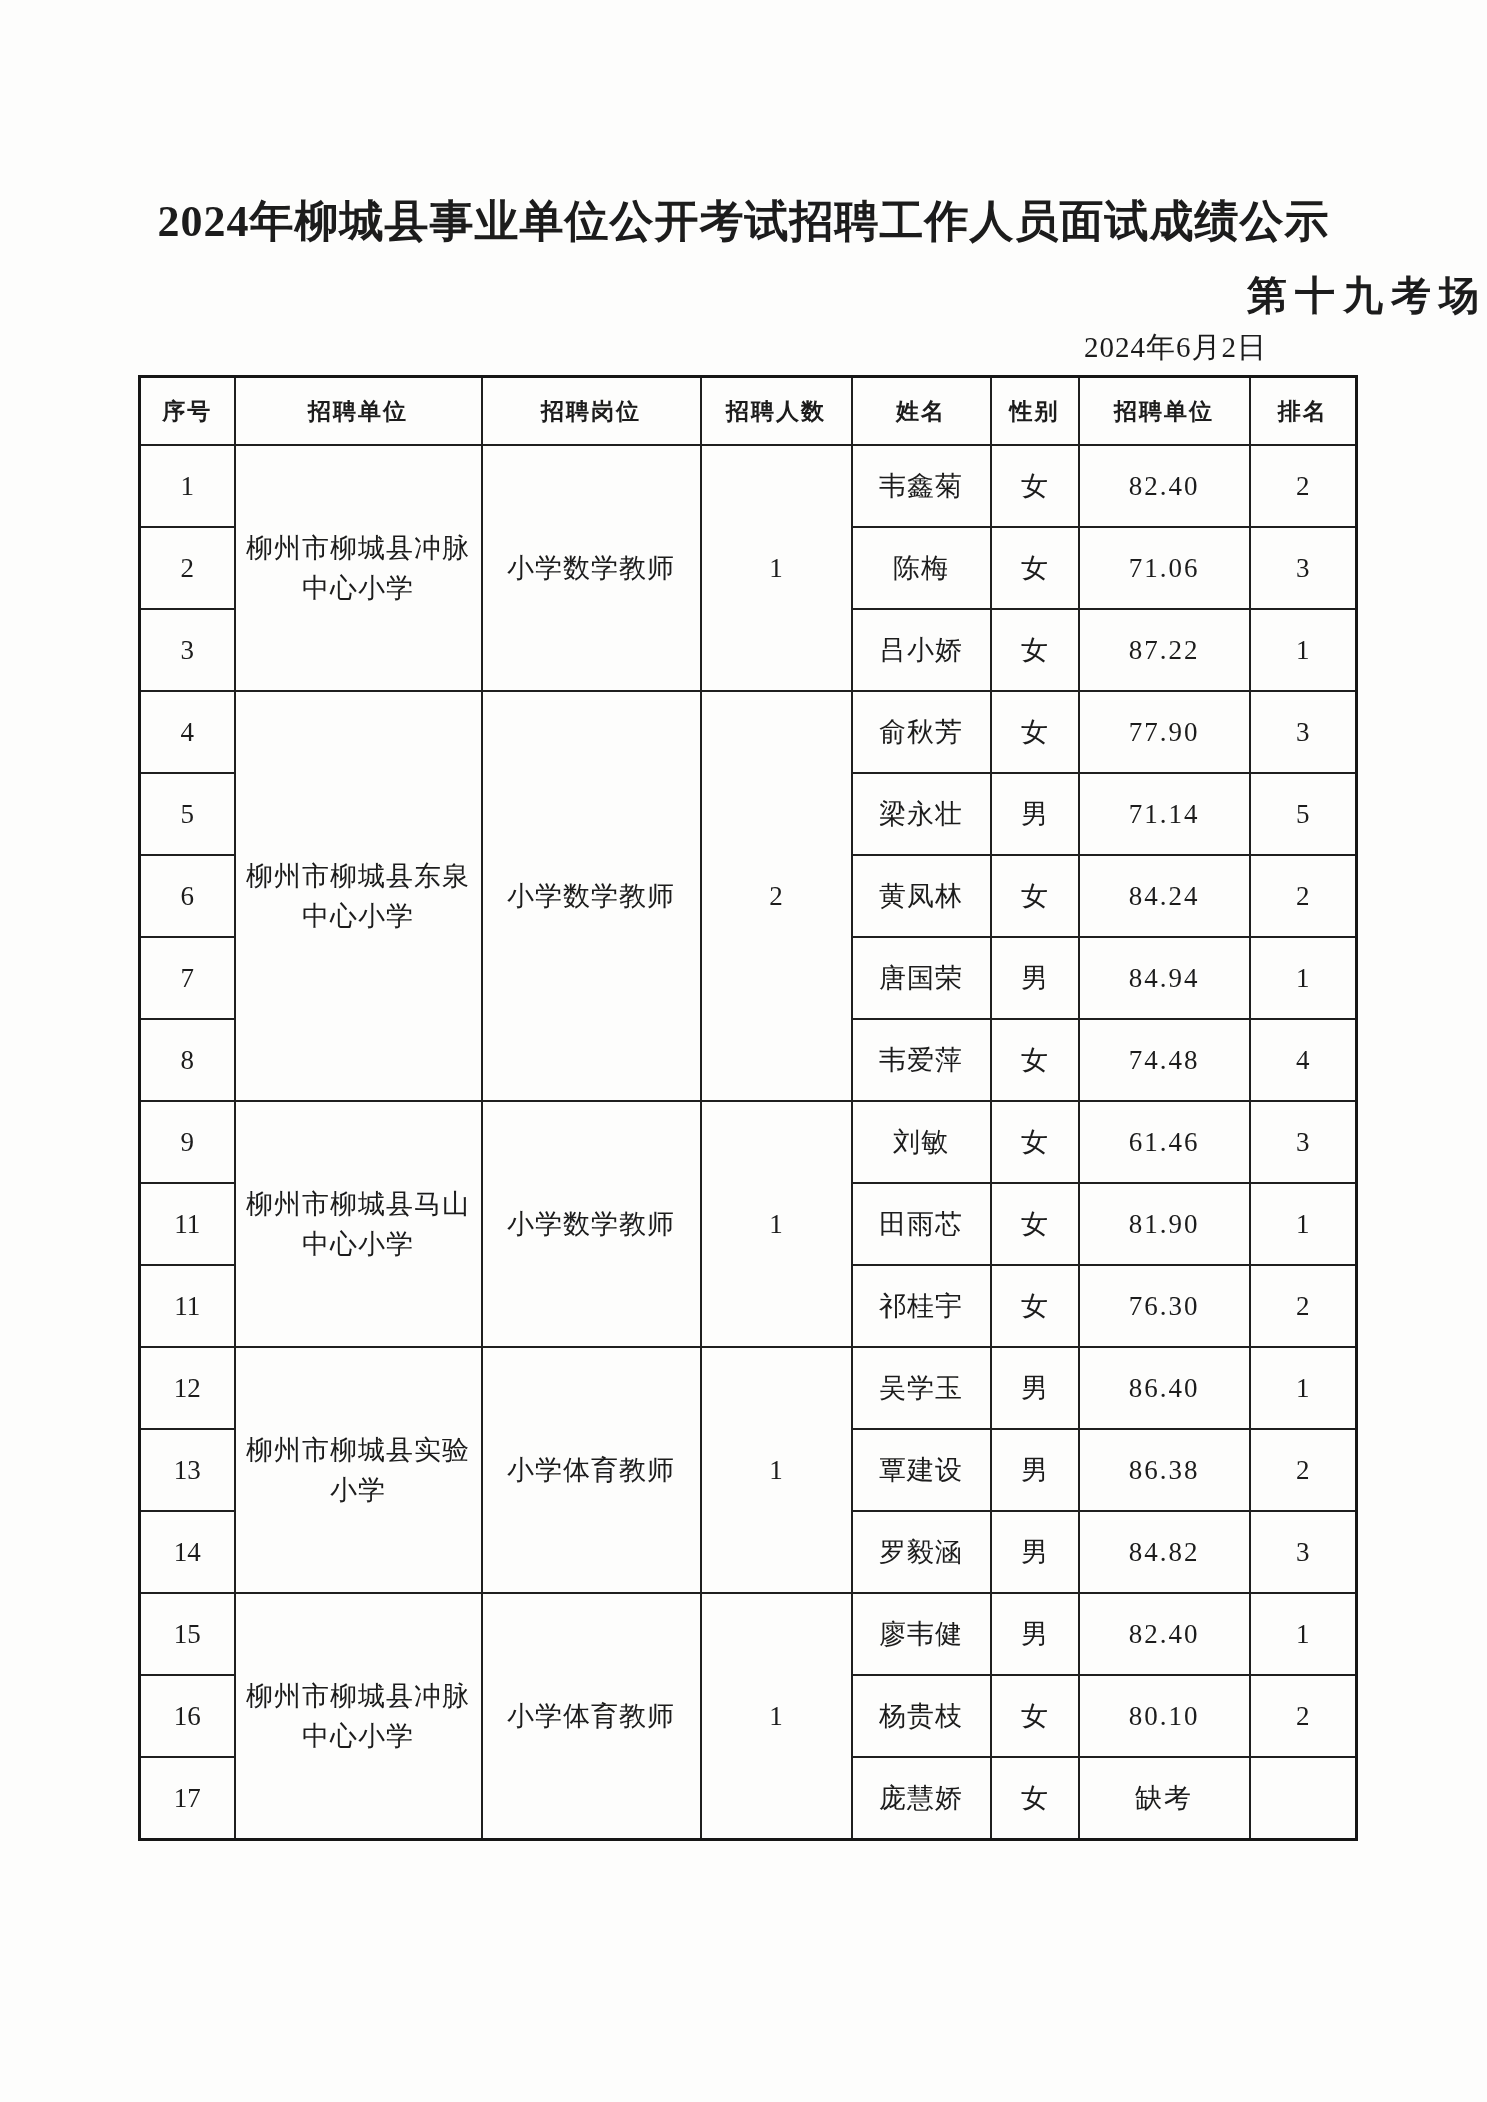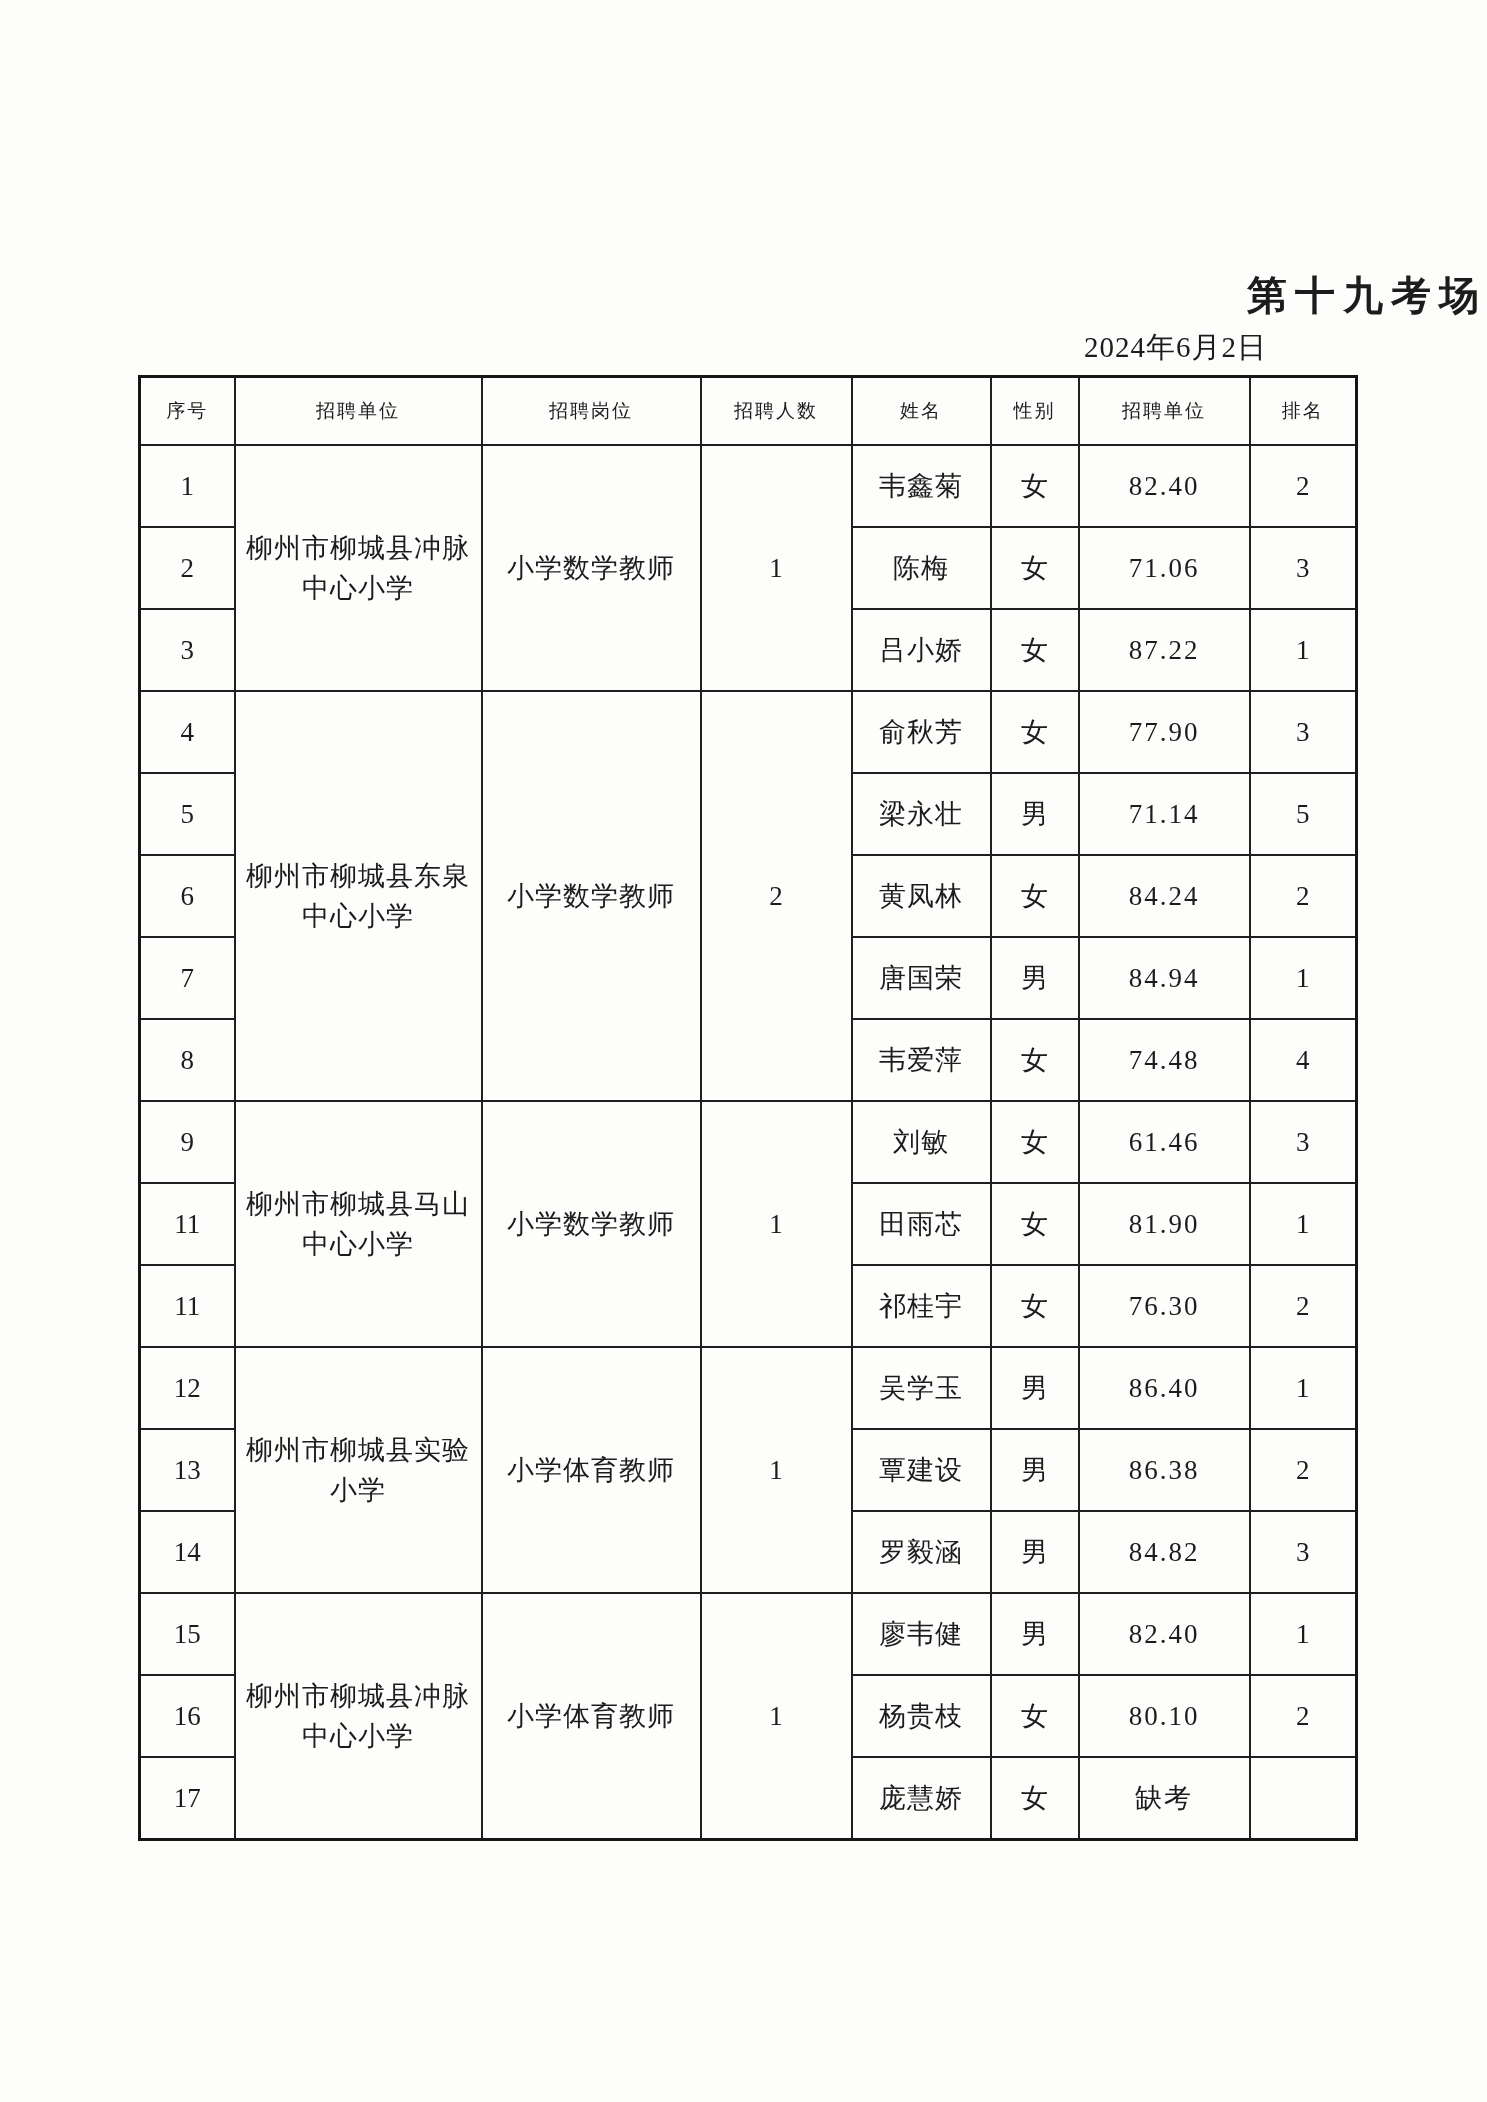--- a/index.html
+++ b/index.html
@@ -54,41 +54,42 @@
   }
   table.results th, table.results td {
     border: 2px solid #1f1f1f;
     text-align: center;
     vertical-align: middle;
     padding: 0;
     overflow: hidden;
   }
   table.results th {
     height: 66px;
-    font-size: 19px;
-    font-weight: normal;
+    font-size: 23px;
+    font-weight: bold;
     letter-spacing: 2px;
   }
   table.results td { height: 80px; font-size: 27px; }
   td.c-no, td.c-cnt, td.c-rank { font-size: 26px; }
   td.c-score { font-size: 26px; letter-spacing: 2px; margin-left: 19px; }
   td.c-unit {
     font-size: 27px;
     line-height: 1.5;
     padding: 0 14px;
     letter-spacing: 1px;
   }
   td.c-pos { letter-spacing: 1px; }
   td.c-name { letter-spacing: 1px; }
 </style>
 </head>
 <body>
 
 <div class="page">
 
+  <div class="title">2024年柳城县事业单位公开考试招聘工作人员面试成绩公示</div>
   <div class="subtitle">第十九考场</div>
   <div class="date">2024年6月2日</div>
 
   <div class="tbl-wrap">
     <table class="results">
       <colgroup>
         <col style="width:95px">
           <col style="width:247px">
           <col style="width:219px">
           <col style="width:151px">

